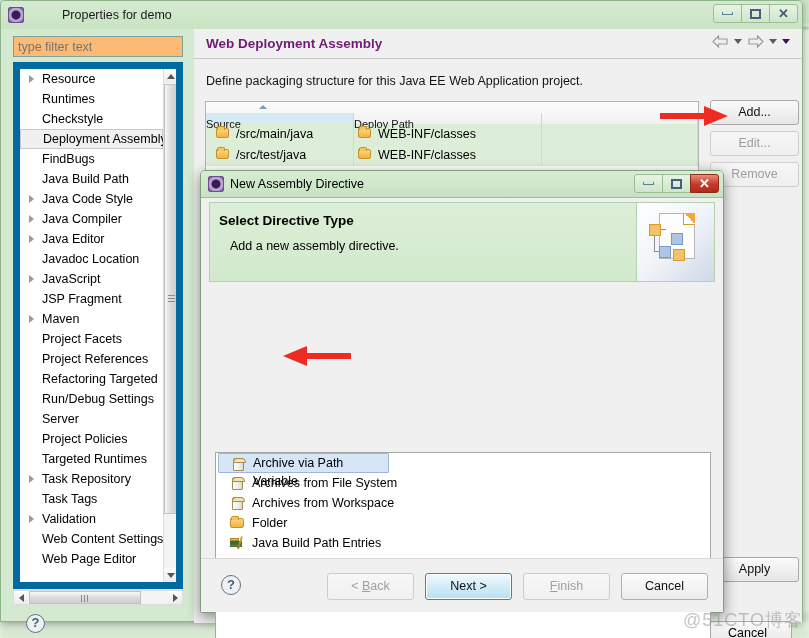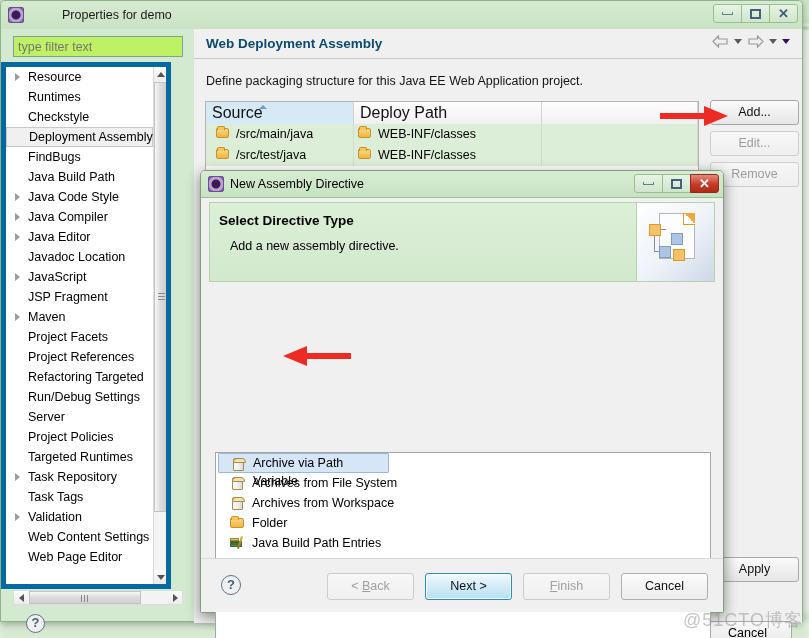--- a/index.html
+++ b/index.html
@@ -84,31 +84,31 @@
   .win-btn .glyph-x { font-weight:bold; font-size:13px; color:#3f5f79; line-height:1; }
 
   
   #props-body { position: relative; height: 594px; }
 
   
   #filter-input {
     position:absolute; left:12px; top:7px;
     width: 170px; height: 21px;
     border:1px solid #7f9f99;
-    background:#bef264;
+    background:#fdba74;
     font-family:"Liberation Sans",sans-serif;
     font-size:12.5px; color:#5d5d5d;
     padding: 0 4px;
     outline:none;
   }
   #tree-panel {
-    position:absolute; left:0; top:33px;
+    position:absolute; left:12px; top:33px;
     width: 170px; height: 527px;
     background:#fff;
-    border:5px solid #0369a1;
+    border:7px solid #0369a1;
     overflow:hidden;
     text-decoration:underline;
   }
   #tree-list {
     position:absolute; left:0; top:0; right:13px; top:0;
     height: 100%;
   }
   .tree-item {
     height: 20px; line-height: 20px;
     padding-left: 22px;
@@ -165,21 +165,21 @@
   #tree-hthumb .grip{position:absolute;left:50%;margin-left:-4px;top:3px;width:8px;height:7px;background:repeating-linear-gradient(90deg,#8a8a8a 0 1px,transparent 1px 3px);}
 
   
   #content-panel {
     position:absolute; left:193px; top:0; right:0; bottom:0;
     background:#f0f0f0;
   }
   #content-header { height:30px; position:relative; border-bottom:1px solid #c8c8c8; }
   #page-title {
     position:absolute; left:12px; top:7px;
-    font-size:13.5px; font-weight:bold; color:#0c4a6e;
+    font-size:13.5px; font-weight:bold; color:#701a75;
   }
   .navbar { position:absolute; right:12px; top:6px; display:flex; align-items:center; gap:5px;}
   .nav-arrow-l, .nav-arrow-r {
     width:17px;height:13px;position:relative;
   }
   .nav-arrow-l svg, .nav-arrow-r svg { display:block; }
   .nav-caret { width:0;height:0;border-top:5px solid #5b5b5b;border-left:4px solid transparent;border-right:4px solid transparent;}
   .nav-caret.dark { border-top-color:#3b1060; }
 
   #page-desc {
@@ -191,21 +191,21 @@
   #asm-table {
     position:absolute; left:11px; top:72px;
     width: 494px; height: 89px;
     background:#fff; border:1px solid #b4b4b4;
     overflow:hidden;
   }
   .tbl-head { display:flex; height:22px; background:linear-gradient(180deg,#fdfdfd,#f1f1f1); }
   .th {
     position:relative;
     border-right:1px solid #d3d3d3;
-    font-size:16px; line-height:22px; padding-left:6px; color:#111;
+    font-size:11px; line-height:22px; color:#111;margin-top:11px;
   }
   .th.sorted { background:#d6eaf6; }
   .th-source { width:148px; }
   .th-deploy { width:188px; }
   .th-rest   { flex:1; }
   .tbl-row { display:flex; height:21px; background:#ddeed8; }
   .tbl-row .cell { font-size:12.5px; line-height:21px; border-right:1px solid #cddec9; position:relative; padding-left:6px;}
   .tbl-row .c1 { width:148px; padding-left:30px;}
   .tbl-row .c2 { width:188px; padding-left:24px;}
   .tbl-row .c3 { flex:1;}

